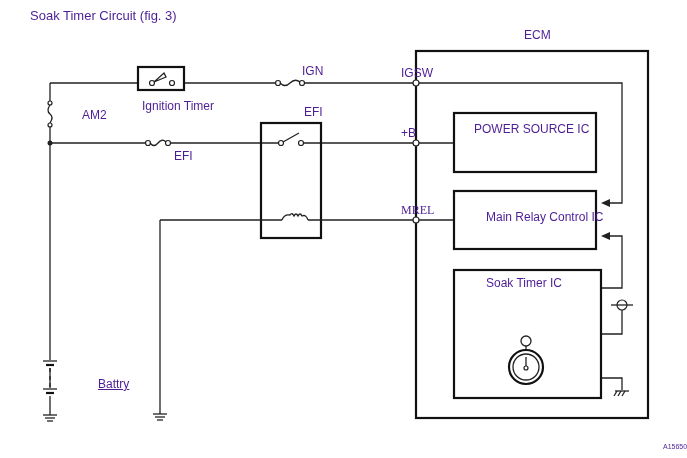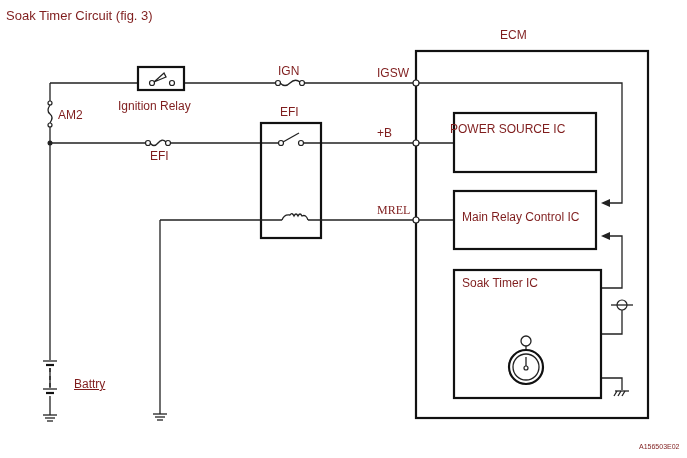--- a/index.html
+++ b/index.html
@@ -1,18 +1,18 @@
 <!DOCTYPE html>
 <html><head>
 <meta charset="utf-8">
 <style>
   html, body { margin:0; padding:0; background:#ffffff; }
   body { width:687px; height:458px; position:relative; overflow:hidden; font-family:"Liberation Sans", sans-serif; color:#111; }
   svg { position:absolute; left:0; top:0; }
-  .lbl { position:absolute; font-size:12px; white-space:nowrap; line-height:1; color:#7f1d1d; }
+  .lbl { position:absolute; font-size:12px; white-space:nowrap; line-height:1; color:#4c1d95;margin-left:24px; }
   .small { font-size:7px; }
   .w { stroke:#222; stroke-width:1.3; fill:none; }
   .wt { stroke:#111; stroke-width:2.2; fill:none; }
   .node { fill:#fff; stroke:#222; stroke-width:1.2; }
   .dot { fill:#222; }
 </style>
 </head>
 <body>
 
 <svg width="687" height="458" viewBox="0 0 687 458">
@@ -109,21 +109,21 @@
     <line class="w" x1="526" y1="346" x2="526" y2="349"></line>
     <circle class="wt" cx="526" cy="367" r="17"></circle>
     <circle class="w" cx="526" cy="367" r="13"></circle>
     <line class="w" x1="526" y1="357" x2="526" y2="366"></line>
     <circle class="node" cx="526" cy="368" r="2"></circle>
   </g>
 </svg>
 
 <div class="lbl" style="left:6px;top:9px;font-size:13px;">Soak Timer Circuit (fig. 3)</div>
 <div class="lbl" style="left:500px;top:29px;">ECM</div>
-<div class="lbl" style="left:118px;top:100px;">Ignition Relay</div>
+<div class="lbl" style="left:118px;top:100px;">Ignition Timer</div>
 <div class="lbl" style="left:58px;top:109px;">AM2</div>
 <div class="lbl" style="left:150px;top:150px;">EFI</div>
 <div class="lbl" style="left:278px;top:65px;text-align:center;">IGN</div>
 <div class="lbl" style="left:280px;top:106px;">EFI</div>
 <div class="lbl" style="left:377px;top:67px;">IGSW</div>
 <div class="lbl" style="left:377px;top:127px;">+B</div>
 <div class="lbl" style="left:377px;top:204px;font-family:Liberation Serif, serif;">MREL</div>
 <div class="lbl" style="left:450px;top:123px;">POWER SOURCE IC</div>
 <div class="lbl" style="left:462px;top:211px;">Main Relay Control IC</div>
 <div class="lbl" style="left:462px;top:277px;">Soak Timer IC</div>

